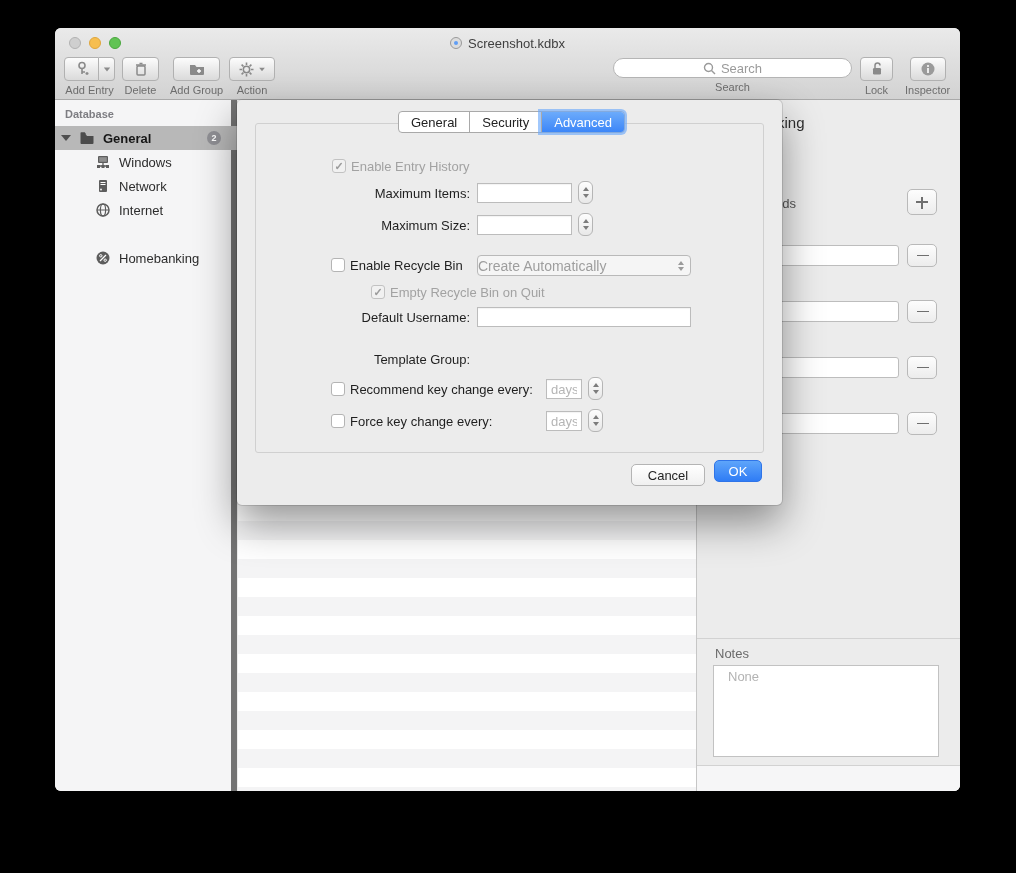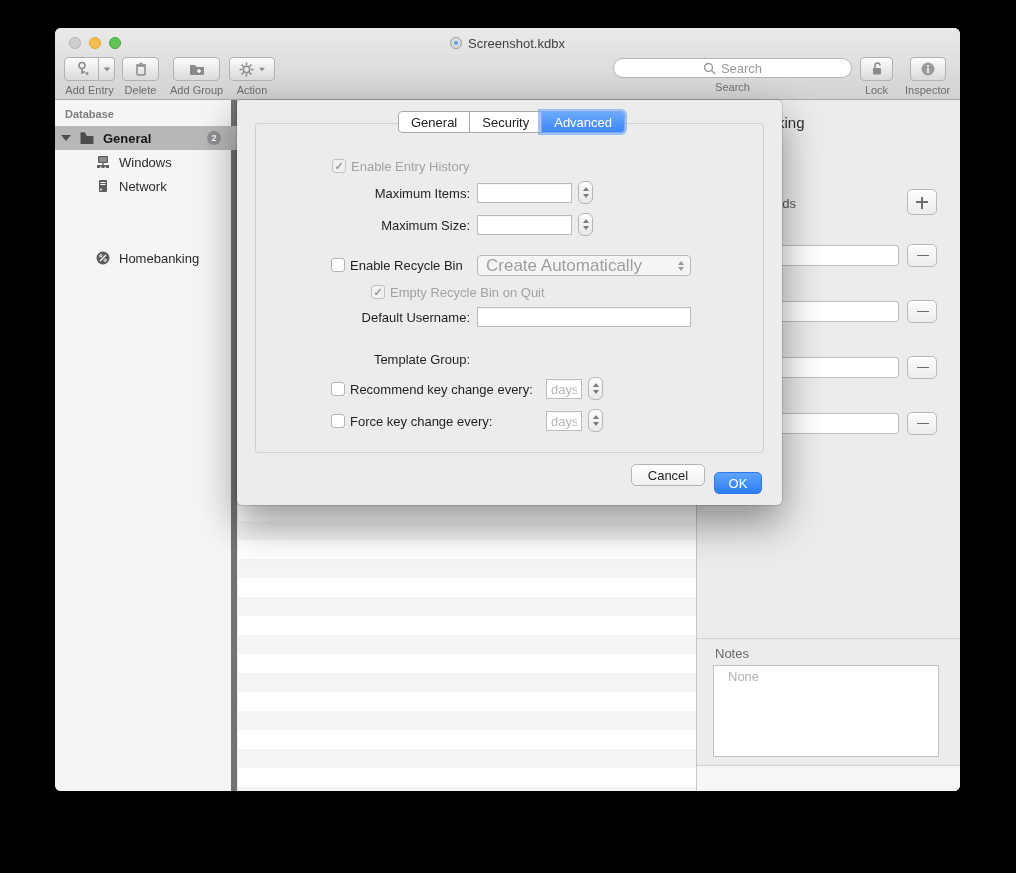--- a/index.html
+++ b/index.html
@@ -102,21 +102,21 @@
     display:flex; align-items:center; justify-content:center; font-size:11px; font-weight:bold; color:#1f1f1f; }
   .checkbox.checked-disabled { background:#f1f1f1; border-color:#c2c2c2; color:#9c9c9c; }
   .txt { position:absolute; border:1px solid #bcbcbc; background:#fff; font-size:13px; padding:0 4px;
     font-family:"Liberation Sans",sans-serif; box-shadow:inset 0 1px 1px rgba(0,0,0,.05); }
   .txt::placeholder { color:#b5b5b5; }
   .stepper { position:absolute; width:15px; height:23px; border:1px solid #b5b5b5; border-radius:6px;
     background:linear-gradient(#fdfdfd,#e8e8e8); display:flex; flex-direction:column; align-items:center; justify-content:center; gap:3px; }
   .car-up { width:0; height:0; border-left:3.5px solid transparent; border-right:3.5px solid transparent; border-bottom:4px solid #7c7c7c; }
   .car-dn { width:0; height:0; border-left:3.5px solid transparent; border-right:3.5px solid transparent; border-top:4px solid #7c7c7c; }
   .popup { position:absolute; height:21px; border:1px solid #b9b9b9; border-radius:4px; background:#fff;
-    display:flex; align-items:center; font-size:17px; padding-left:8px; }
+    display:flex; align-items:center; font-size:14px; padding-left:0; }
   .popup.disabled { background:#f5f5f5; color:#9e9e9e; }
   .popup .spacer { flex:1; }
   .popup .gray-chev { display:flex; flex-direction:column; gap:2px; align-items:center; margin-right:6px; }
   .popup .gray-chev .car-up{ border-bottom-color:#9a9a9a; } .popup .gray-chev .car-dn{ border-top-color:#9a9a9a; }
   .popup .blue-cap { width:16px; height:19px; margin-right:0; border-radius:0 3px 3px 0;
     background:linear-gradient(#66a7fb,#3987f8); display:flex; flex-direction:column; gap:2px; align-items:center; justify-content:center; }
   .popup .blue-cap .car-up{ border-bottom-color:#fff; } .popup .blue-cap .car-dn{ border-top-color:#fff; }
 
   .btn { position:absolute; height:22px; border:1px solid #b4b4b4; border-radius:5px; background:linear-gradient(#fff,#f0f0f0);
     font-size:13px; color:#1f1f1f; display:flex; align-items:center; justify-content:center; }
@@ -260,20 +260,28 @@
       <div class="sb-row child" style="top:74px;">
         <svg class="sb-icon" viewBox="0 0 16 16">
           <rect x="4" y="2" width="8" height="12" rx="1" fill="#5d5d5d"></rect>
           <line x1="5.5" y1="4.5" x2="10.5" y2="4.5" stroke="#fff" stroke-width="1"></line>
           <line x1="5.5" y1="6.5" x2="10.5" y2="6.5" stroke="#fff" stroke-width="1"></line>
           <circle cx="6" cy="11.5" r="0.9" fill="#fff"></circle>
         </svg>
         <span class="label">Network</span>
       </div>
 
+      <div class="sb-row child" style="top:98px;">
+        <svg class="sb-icon" viewBox="0 0 16 16">
+          <circle cx="8" cy="8" r="6" fill="none" stroke="#5d5d5d" stroke-width="1.5"></circle>
+          <ellipse cx="8" cy="8" rx="2.6" ry="6" fill="none" stroke="#5d5d5d" stroke-width="1.2"></ellipse>
+          <line x1="2" y1="8" x2="14" y2="8" stroke="#5d5d5d" stroke-width="1.2"></line>
+        </svg>
+        <span class="label">Internet</span>
+      </div>
 
 
       <div class="sb-row child" style="top:146px;">
         <svg class="sb-icon" viewBox="0 0 16 16">
           <circle cx="8" cy="8" r="6.5" fill="#5d5d5d"></circle>
           <line x1="5" y1="11" x2="11" y2="5" stroke="#fff" stroke-width="1.3"></line>
           <circle cx="5.8" cy="5.8" r="1.2" fill="none" stroke="#fff" stroke-width="1"></circle>
           <circle cx="10.2" cy="10.2" r="1.2" fill="none" stroke="#fff" stroke-width="1"></circle>
         </svg>
         <span class="label">Homebanking</span>
@@ -377,16 +385,16 @@
 
     <div class="checkbox" style="left:94px; top:314px;"></div>
     <div class="lbl" style="left:113px; top:314px;">Force key change every:</div>
     <input class="txt" style="left: 309px; top: 311px; width: 36px; height: 20px;" placeholder="days">
     <div class="stepper" style="left:351px; top:309px;">
       <div class="car-up"></div>
       <div class="car-dn"></div>
     </div>
 
     <div class="btn" style="left:394px; top:364px; width:74px;">Cancel</div>
-    <div class="btn primary" style="left:477px; top:372px; width:48px;">OK</div>
+    <div class="btn primary" style="left:477px; top:360px; width:48px;">OK</div>
   </div>
 
 </div>
 
 </body></html>

